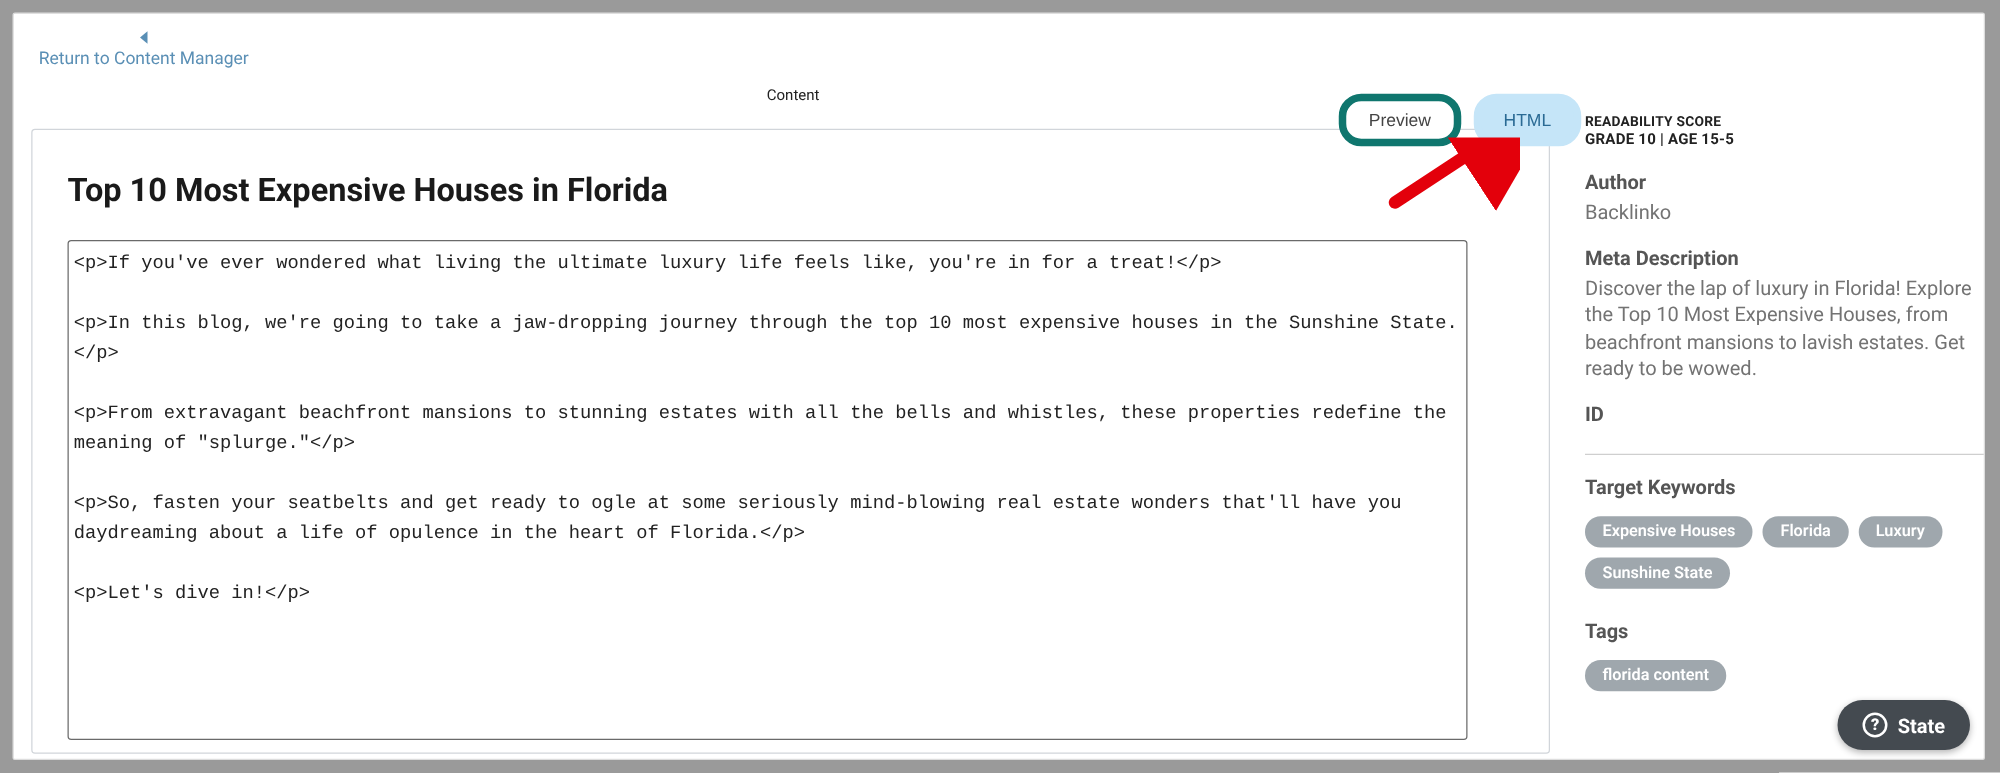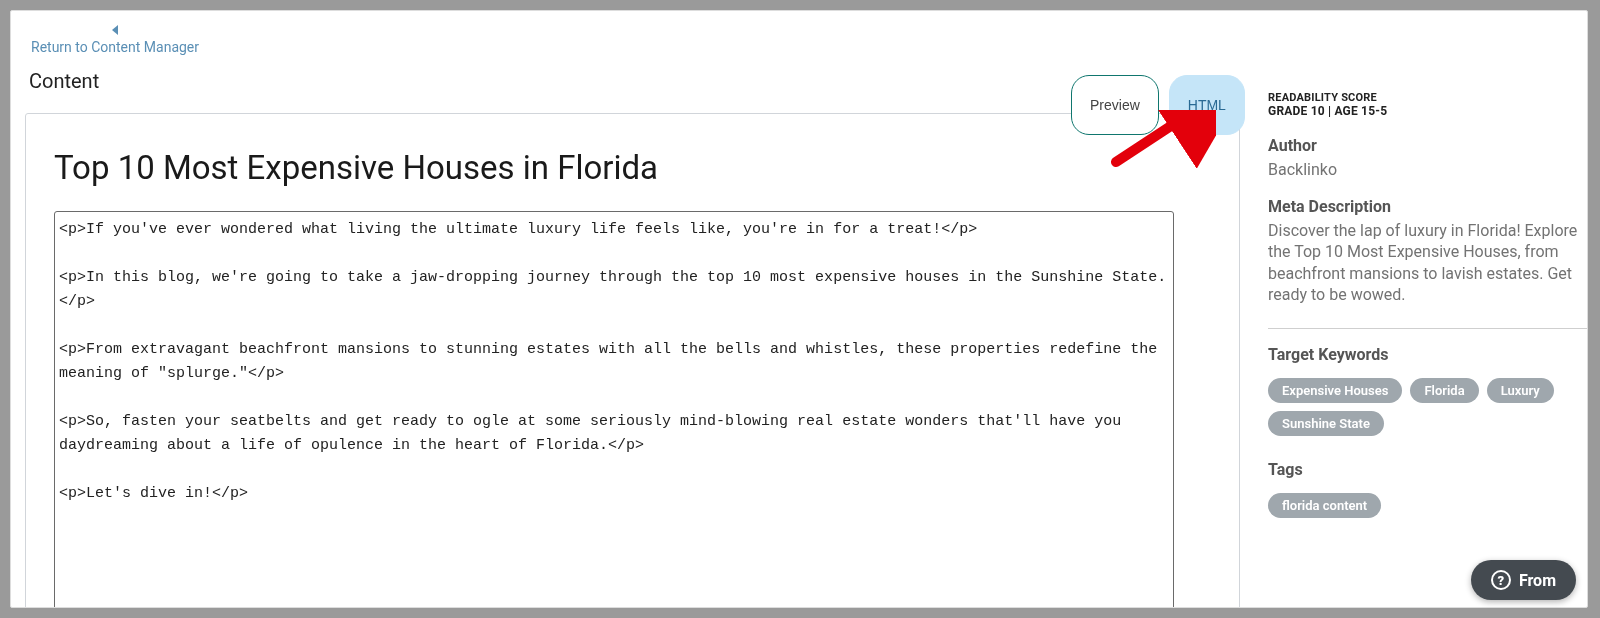--- a/index.html
+++ b/index.html
@@ -36,56 +36,57 @@
     border-top: 5px solid transparent;
     border-bottom: 5px solid transparent;
     border-right: 6px solid #5a8fb5;
   }
   .main {
     position: absolute;
     left: 14px; top: 58px;
     width: 1215px;
   }
   .content-label {
-    font-size: 20px;
+    font-size: 12px;
     color: #222;
     margin-bottom: 20px;
     margin-left: 4px;
     font-weight: 400;
+    text-align: center;
   }
   .toggle-wrap {
     position: absolute;
     left: 1060px; top: 64px;
     display: flex;
     gap: 10px;
   }
   .pill-btn {
     border-radius: 18px;
-    padding: 21px 18px;
+    padding: 7px 18px;
     font-size: 14px;
     background: #fff;
-    border: 1px solid #0f766e;
+    border: 6px solid #0f766e;
     color: #444;
     cursor: pointer;
   }
   .pill-btn.active {
     background: #c5e5f8;
     border-color: #c5e5f8;
     color: #2a6a94;
   }
   .editor-box {
     width: 1215px;
     height: 500px;
     border: 1px solid #d1d5da;
     border-radius: 3px;
     padding: 24px 28px 20px 28px;
   }
   .editor-title {
-    font-size: 33px;
-    font-weight: 400;
+    font-size: 26px;
+    font-weight: 700;
     color: #1a1a1a;
     margin: 10px 0 24px 0;
   }
   .html-textarea {
     width: 1120px;
     height: 400px;
     border: 1px solid #6a6a6a;
     border-radius: 3px;
     font-family: "Courier New", Courier, monospace;
     font-size: 15px;
@@ -216,20 +217,21 @@
   <div class="sidebar">
     <div class="readability-1">READABILITY SCORE</div>
     <div class="readability-2">GRADE 10 | AGE 15-5</div>
 
     <div class="side-label">Author</div>
     <div class="side-value">Backlinko</div>
 
     <div class="side-label">Meta Description</div>
     <div class="side-value">Discover the lap of luxury in Florida! Explore the Top 10 Most Expensive Houses, from beachfront mansions to lavish estates. Get ready to be wowed.</div>
 
+    <div class="side-label">ID</div>
 
     <hr class="side-rule">
 
     <div class="side-label" style="margin-top:0">Target Keywords</div>
     <div class="chip-wrap">
       <span class="chip">Expensive Houses</span>
       <span class="chip">Florida</span>
       <span class="chip">Luxury</span>
       <span class="chip">Sunshine State</span>
     </div>
@@ -246,14 +248,14 @@
         <polygon points="0,0 10,5 0,10" fill="#e3000b"></polygon>
       </marker>
     </defs>
     <line x1="10" y1="52" x2="80" y2="6" stroke="#e3000b" stroke-width="10" stroke-linecap="round" marker-end="url(#ah)"></line>
   </svg>
 
 </div>
 
 <div class="help-btn">
   <span class="q">?</span>
-  <span>From</span>
+  <span>State</span>
 </div>
 
 </body></html>

